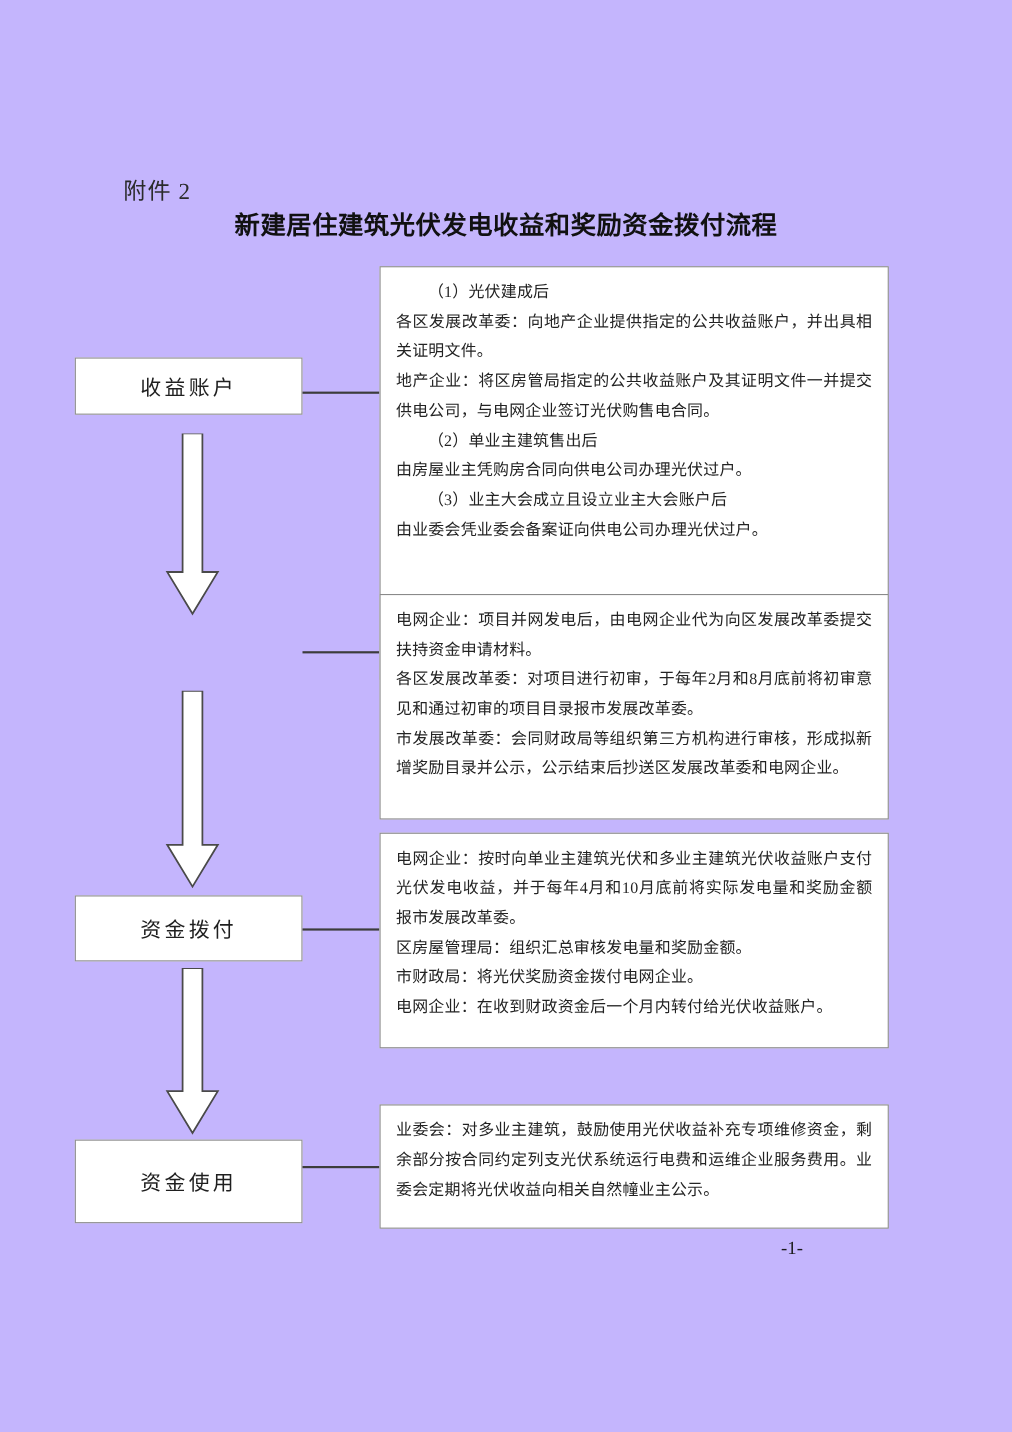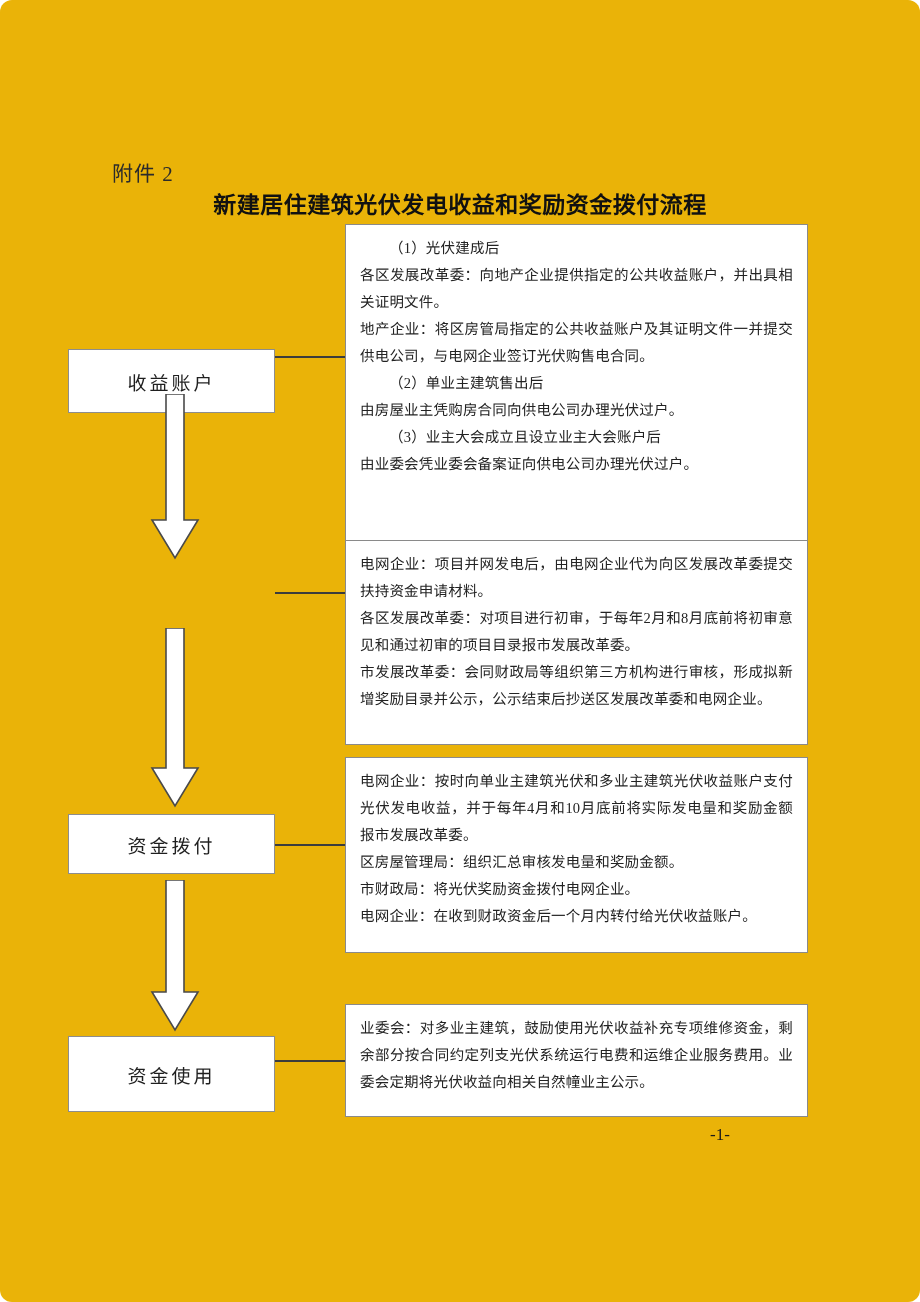--- a/index.html
+++ b/index.html
@@ -9,23 +9,22 @@
     background: #ffffff;
   }
   body {
     font-family: "Liberation Serif", "DejaVu Serif", serif;
     color: #1a1a1a;
   }
   #page {
     position: relative;
     width: 920px;
     height: 1302px;
-    background: #eab308;
+    background: #c4b5fd;
     overflow: hidden;
-    border-radius: 12px;
   }
 
   
   .attachment-label {
     position: absolute;
     left: 112px;
     top: 164px;
     font-family: "Liberation Serif", "DejaVu Serif", serif;
     font-size: 21px;
     line-height: 1;
@@ -121,21 +120,21 @@
 </style>
 </head>
 <body>
 
 <div id="page">
 
   <div class="attachment-label">附件 2</div>
 
   <div class="doc-title">新建居住建筑光伏发电收益和奖励资金拨付流程</div>
 
-  <div class="stage-box" style="top:325px; height:64px;margin-top:24px;">
+  <div class="stage-box" style="top:325px; height:52px;">
     <span class="stage-label">收益账户</span>
   </div>
 
 
   <div class="stage-box" style="top:814px; height:60px;">
     <span class="stage-label">资金拨付</span>
   </div>
 
   <div class="stage-box" style="top:1036px; height:76px;">
     <span class="stage-label">资金使用</span>
@@ -157,21 +156,21 @@
     <svg viewBox="0 0 54 152" preserveAspectRatio="none">
       <polygon points="18,0 36,0 36,112 50,112 27,150 4,112 18,112" fill="#ffffff" stroke="#4a4a4a" stroke-width="1.6"></polygon>
     </svg>
   </div>
 
   <div class="connector" style="left:275px; top:356px; width:70px;"></div>
   <div class="connector" style="left:275px; top:592px; width:70px;"></div>
   <div class="connector" style="left:275px; top:844px; width:70px;"></div>
   <div class="connector" style="left:275px; top:1060px; width:70px;"></div>
 
-  <div class="content-box" style="top:224px; height:376px;">
+  <div class="content-box" style="top:242px; height:376px;">
     <div class="content-line indent">（1）光伏建成后</div>
     <div class="content-line">各区发展改革委：向地产企业提供指定的公共收益账户，并出具相关证明文件。</div>
     <div class="content-line">地产企业：将区房管局指定的公共收益账户及其证明文件一并提交供电公司，与电网企业签订光伏购售电合同。</div>
     <div class="content-line indent">（2）单业主建筑售出后</div>
     <div class="content-line">由房屋业主凭购房合同向供电公司办理光伏过户。</div>
     <div class="content-line indent">（3）业主大会成立且设立业主大会账户后</div>
     <div class="content-line">由业委会凭业委会备案证向供电公司办理光伏过户。</div>
   </div>
 
   <div class="content-box" style="top:540px; height:205px;">

